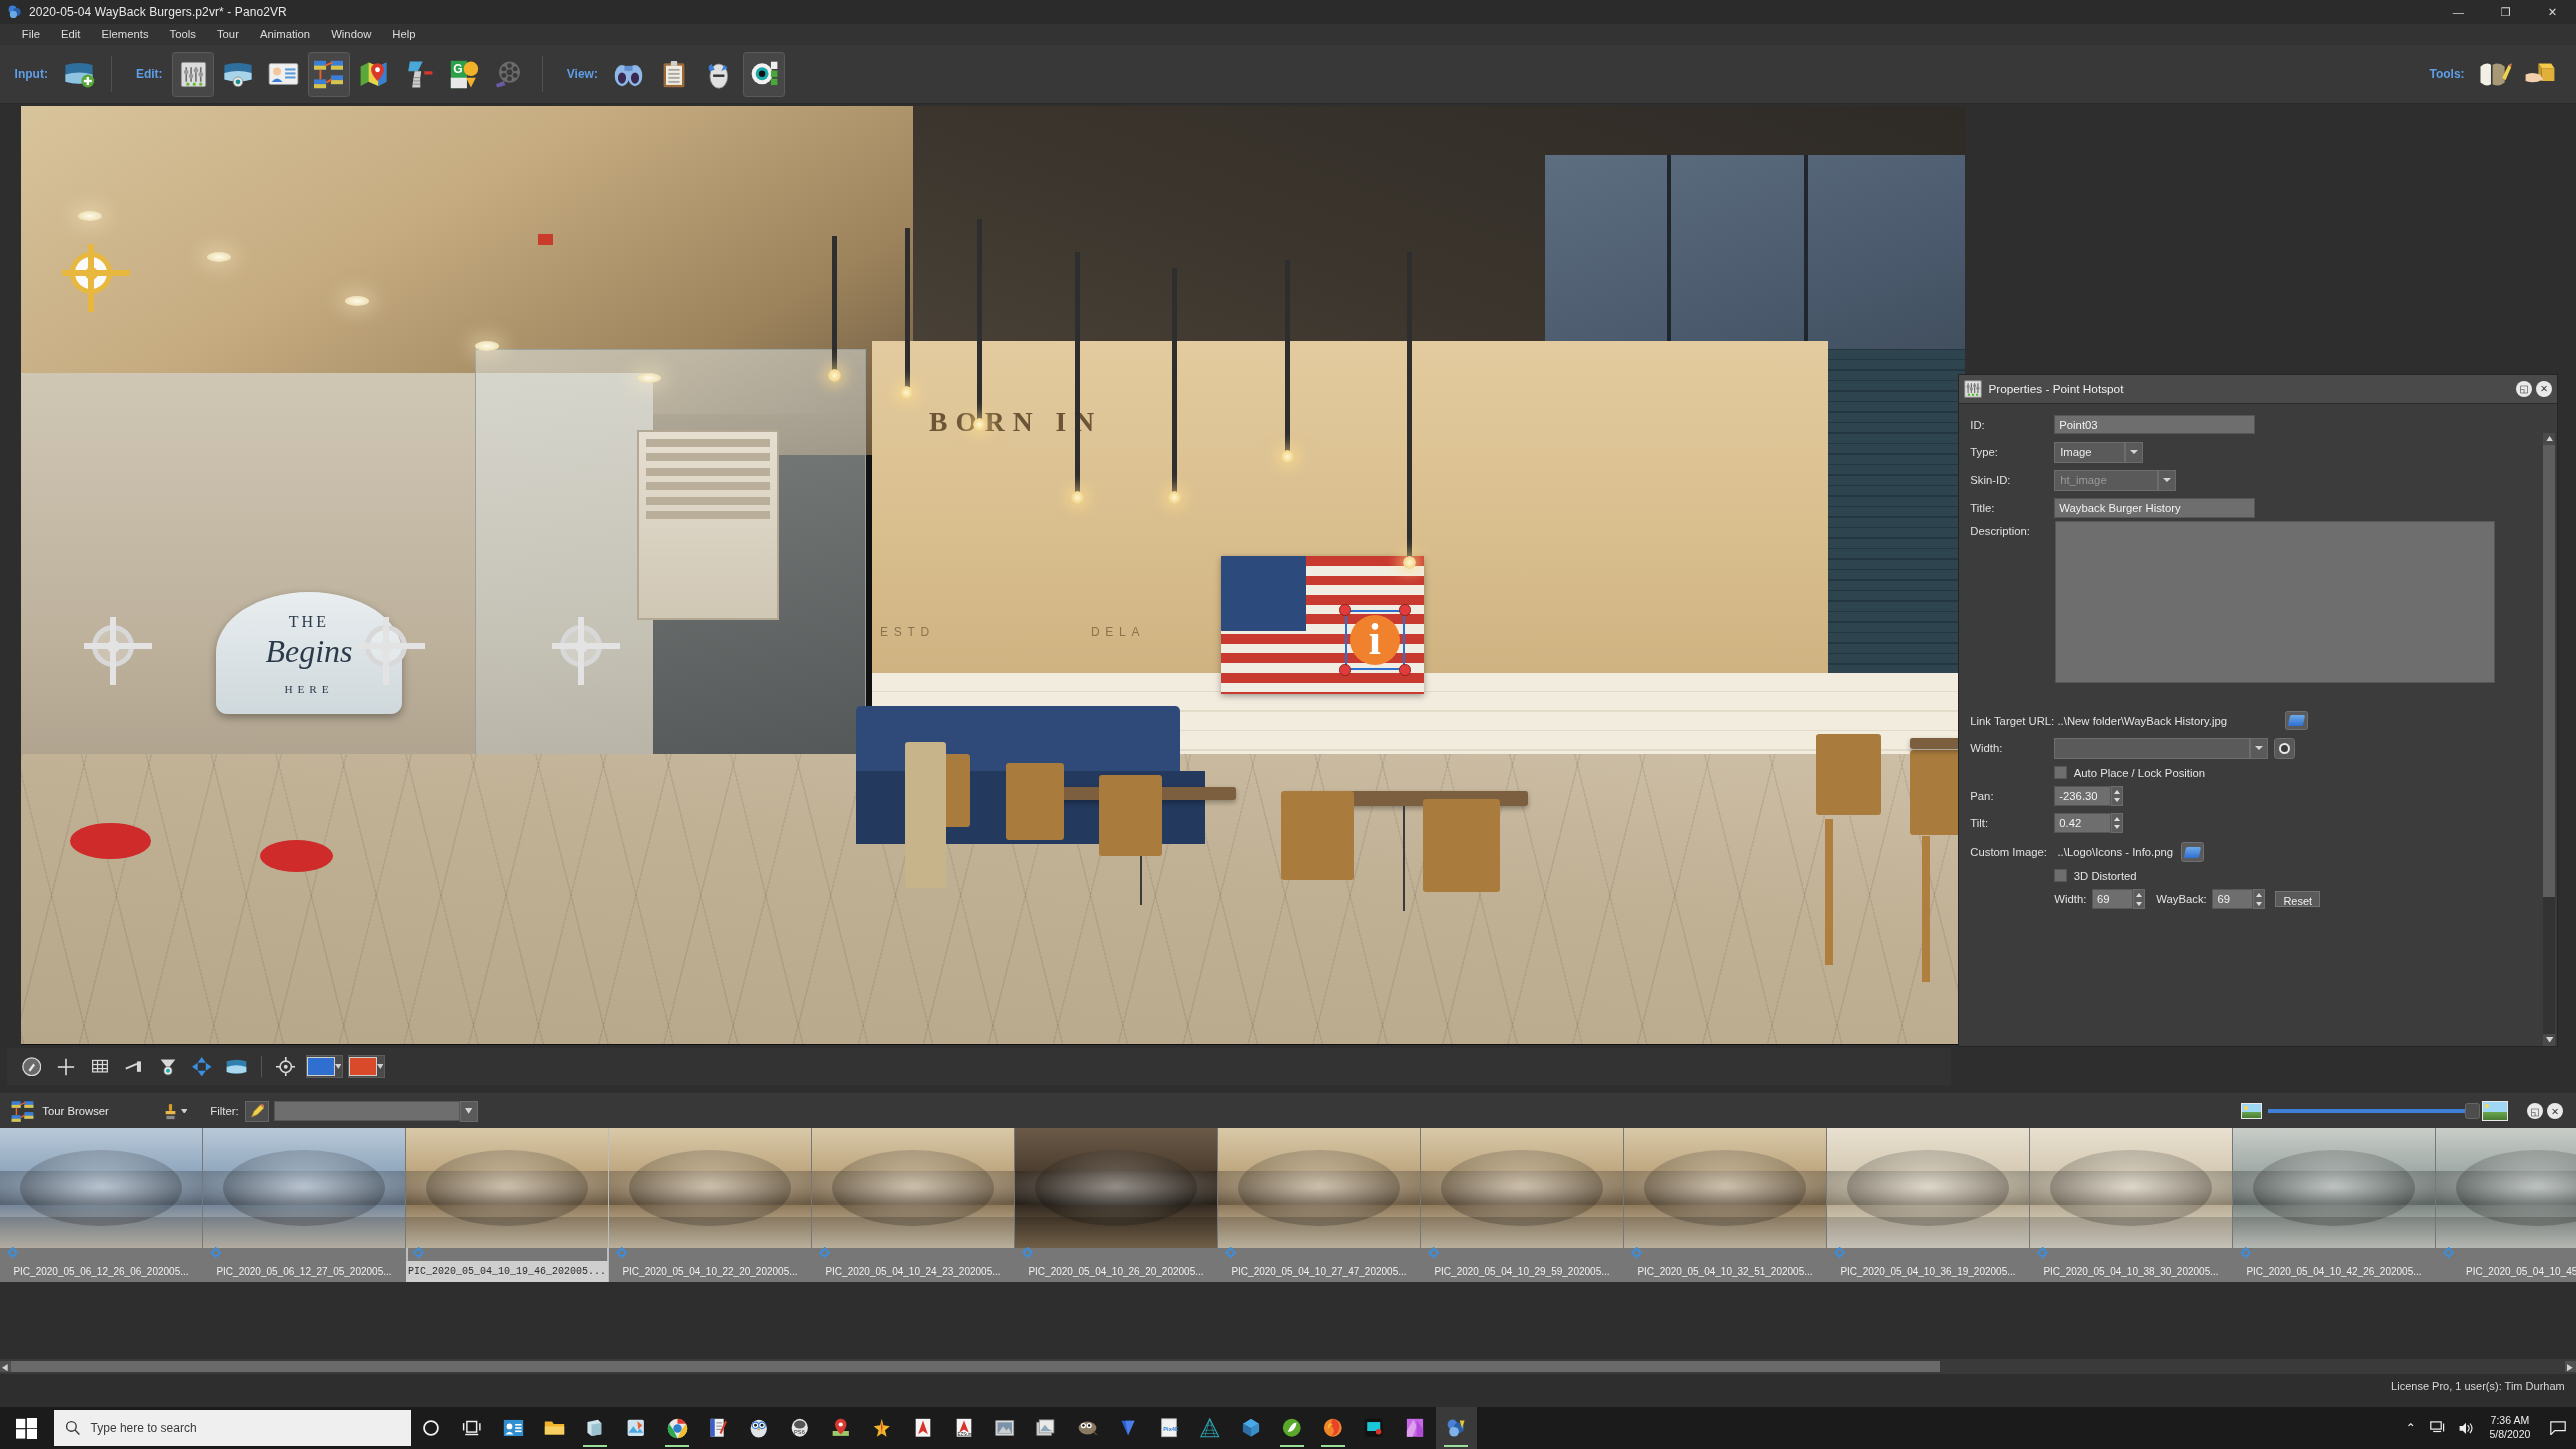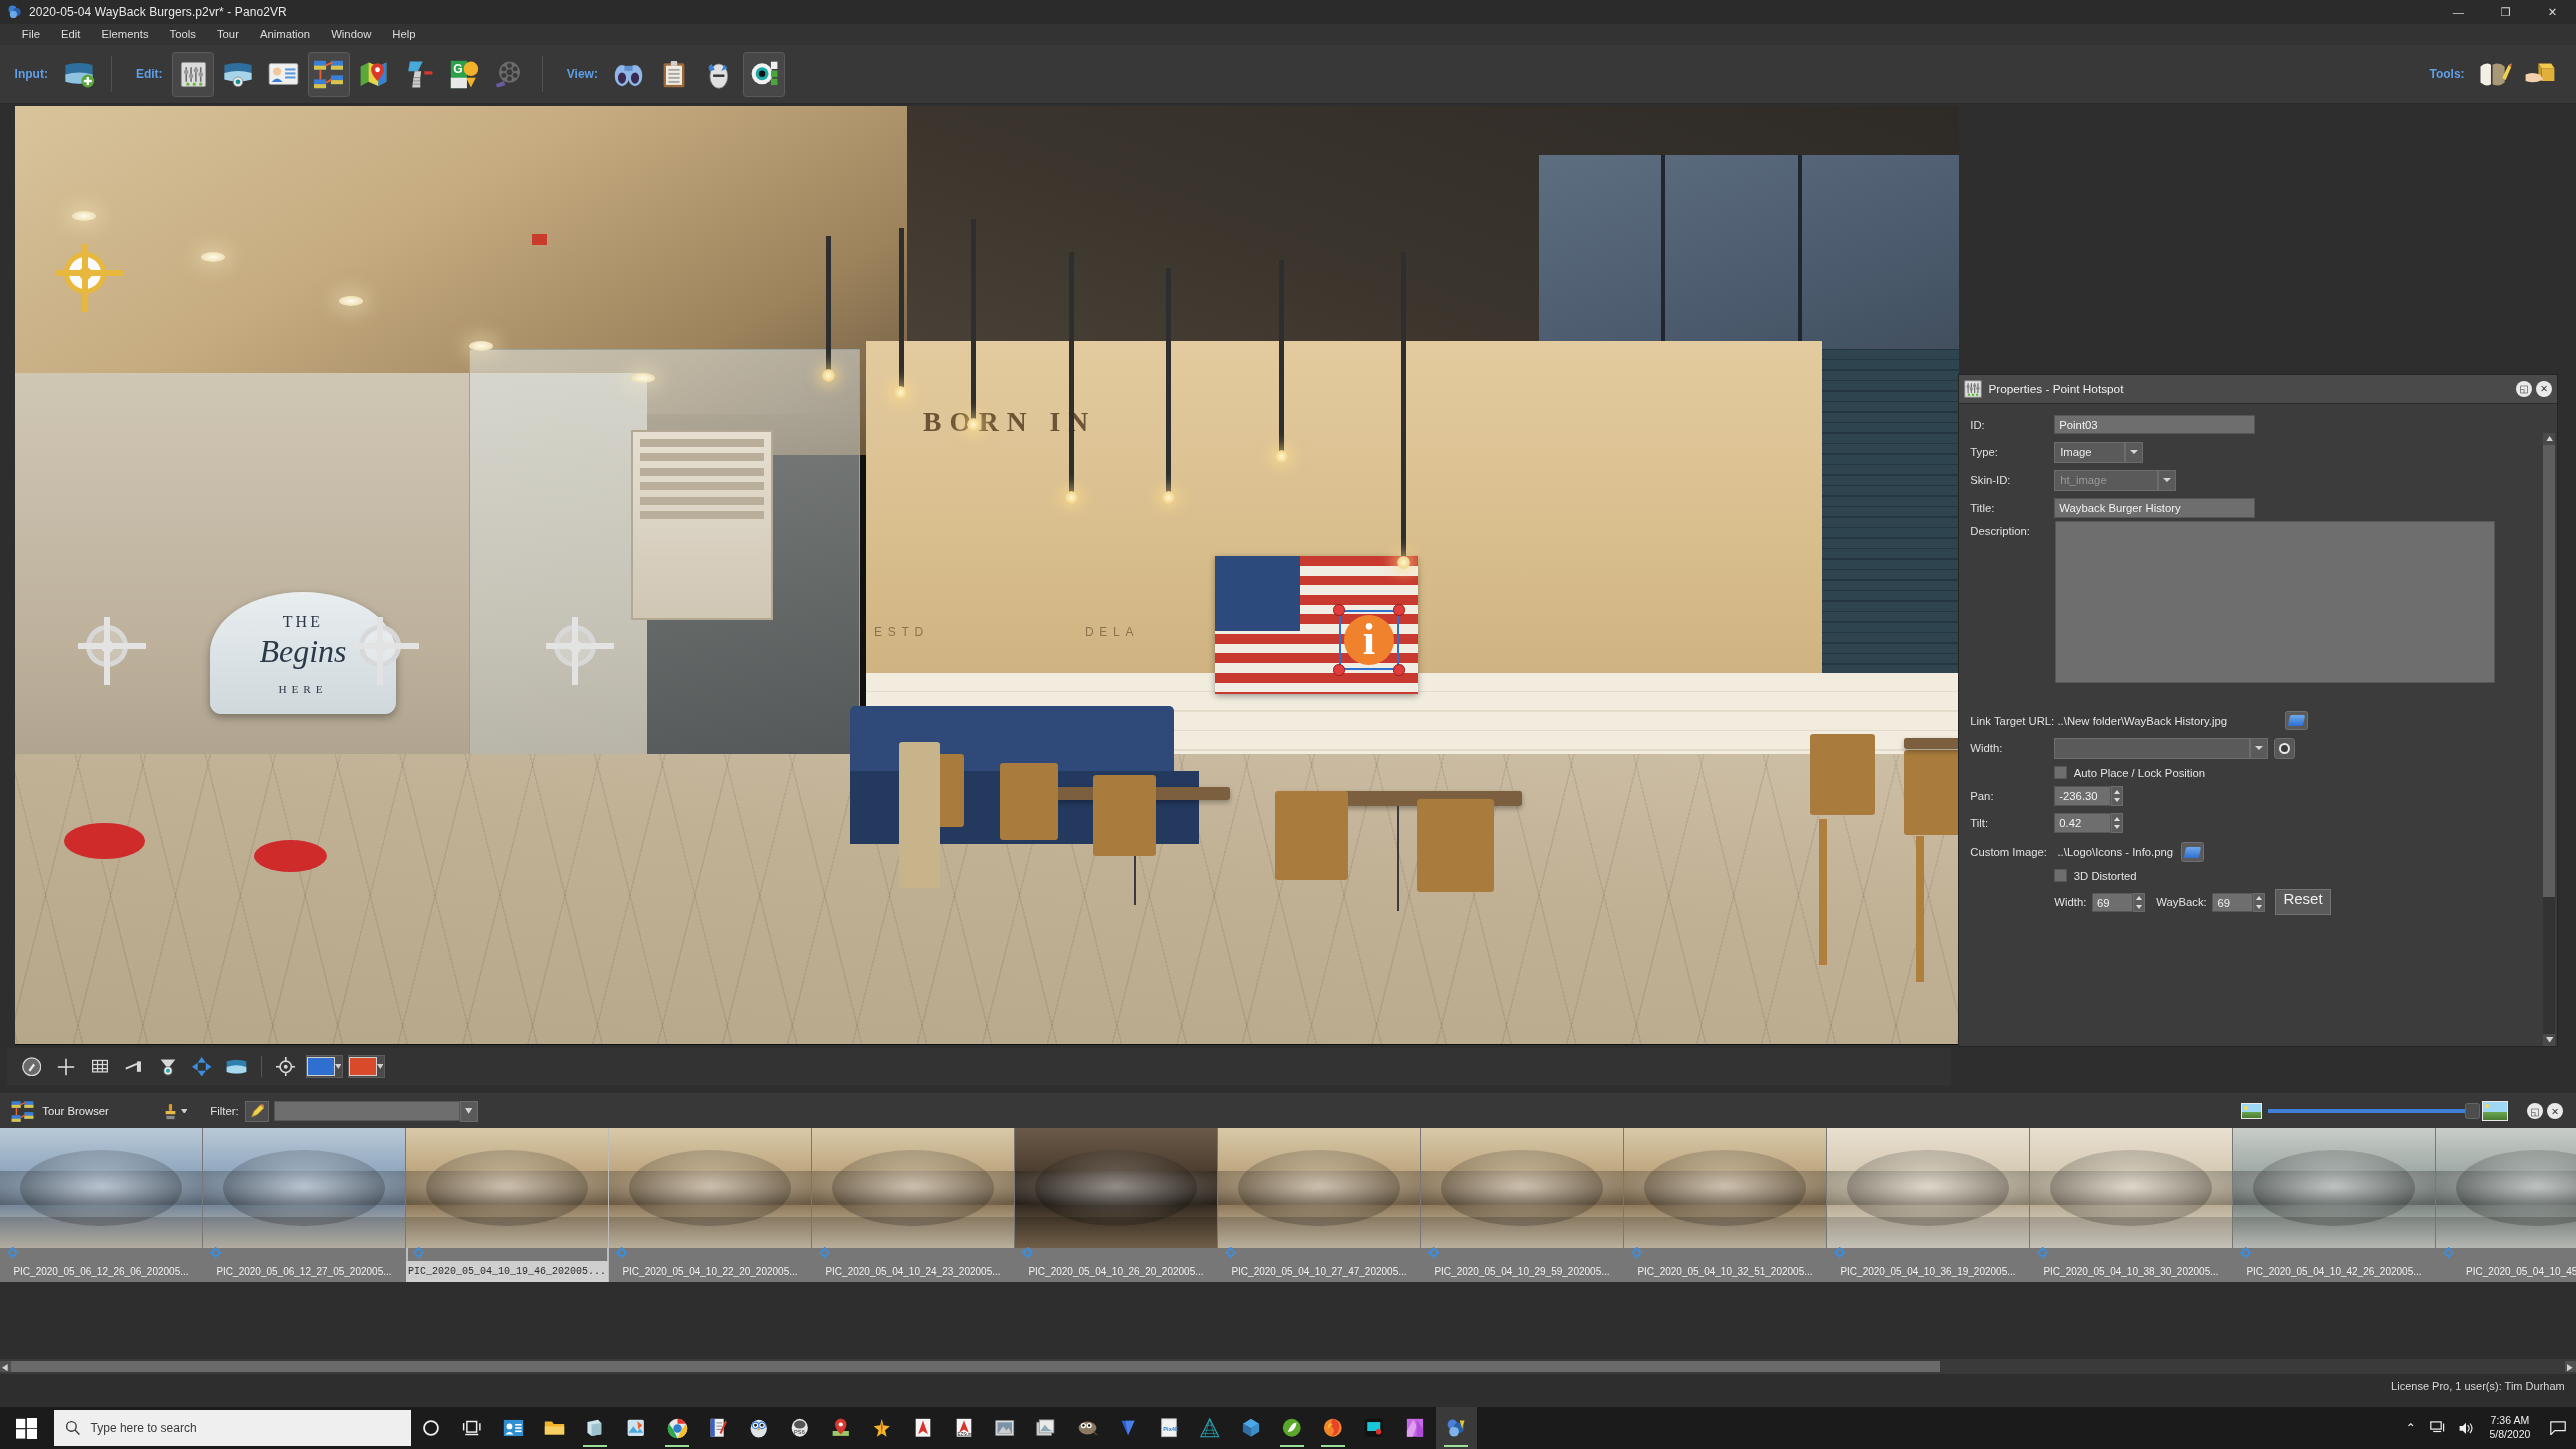--- a/index.html
+++ b/index.html
@@ -25,21 +25,21 @@
   .toolbar{position:absolute;left:0;top:45px;width:2576px;height:58px;background:#383838;
            display:flex;align-items:center;border-bottom:0.8px solid #2a2a2a;}
   .tb-label{color:#5f9ee8;font-size:12px;font-weight:bold;padding:0 8px 0 14.6px;white-space:nowrap;}
   .tb-btn{width:42px;height:45px;margin:0 1.6px;display:flex;align-items:center;justify-content:center;
           border-radius:3.2px;position:relative;}
   .tb-btn.sel{background:#474747;border:0.8px solid #5a5a5a;box-sizing:border-box;}
   .tb-sep{width:0.8px;height:36px;background:#505050;margin:0 9.7px;}
   .tb-spacer{flex:1 1 auto;}
 
   
-  .viewport{position:absolute;left:15px;top:106px;width:1944px;height:939px;overflow:hidden;
+  .viewport{position:absolute;left:21px;top:106px;width:1944px;height:939px;overflow:hidden;
             background:#111;}
   .pano{position:absolute;left:0;top:0;width:1944px;height:939px;}
 
   
   .ceil{position:absolute;left:0;top:0;width:1944px;height:349px;
         background:linear-gradient(170deg,#c2a47a 0%,#b9996d 25%,#8e7550 55%,#5d4a33 80%,#3a2e20 100%);}
   .ceil2{position:absolute;left:0;top:0;width:940px;height:308px;
         background:linear-gradient(150deg,#d8c49c 0%,#c6ab80 40%,#9c835c 75%,#6b5740 100%);}
   .darkceil{position:absolute;left:892px;top:0;width:1054px;height:267px;
         background:linear-gradient(200deg,#2e2a26 0%,#3b352d 60%,#4a4238 100%);}
@@ -142,21 +142,21 @@
   .chk{width:13px;height:13px;background:#6e6e6e;border:0.8px solid #565656;box-sizing:border-box;
        margin-right:6.5px;flex:0 0 auto;}
   .txtval{color:#e4e4e4;font-size:11.3px;}
   .folderbtn{width:23px;height:19.5px;border-radius:2.4px;background:#5a5a5a;border:0.8px solid #707070;
        display:flex;align-items:center;justify-content:center;box-sizing:border-box;}
   .folderbtn i{width:14.6px;height:10.5px;background:linear-gradient(180deg,#6ea9e8,#2f6fd0);
        border-radius:1.6px;transform:skewX(-12deg);}
   .tgtbtn{width:21px;height:21px;border-radius:3.2px;background:#585858;border:0.8px solid #6d6d6d;
        display:flex;align-items:center;justify-content:center;box-sizing:border-box;margin-left:5.7px;}
   .tgtbtn i{width:11.3px;height:11.3px;border-radius:50%;border:2.4px solid #e8e8e8;box-sizing:border-box;background:#3a3a3a;}
-  .rstbtn{background:#5a5a5a;border:0.8px solid #747474;color:#f0f0f0;font-size:15px;height:26px;
+  .rstbtn{background:#5a5a5a;border:0.8px solid #747474;color:#f0f0f0;font-size:11px;height:16px;
        line-height:18px;padding:0 7.3px;box-sizing:border-box;}
   .pscroll{position:absolute;right:1.6px;top:29px;width:12px;height:613px;background:#333;}
   .pscroll .th{position:absolute;left:0;top:0;width:12px;height:452px;background:#5e5e5e;}
   .pscroll .ar{position:absolute;left:0;width:12px;height:12px;background:#4a4a4a;
        display:flex;align-items:center;justify-content:center;}
 
   
   .vtoolbar{position:absolute;left:6.5px;top:1048px;width:1944px;height:37px;background:#333;
             display:flex;align-items:center;padding-left:11.3px;box-sizing:border-box;}
   .vt-btn{width:27.6px;height:27.6px;margin-right:6.5px;display:flex;align-items:center;justify-content:center;border-radius:2.4px;}

